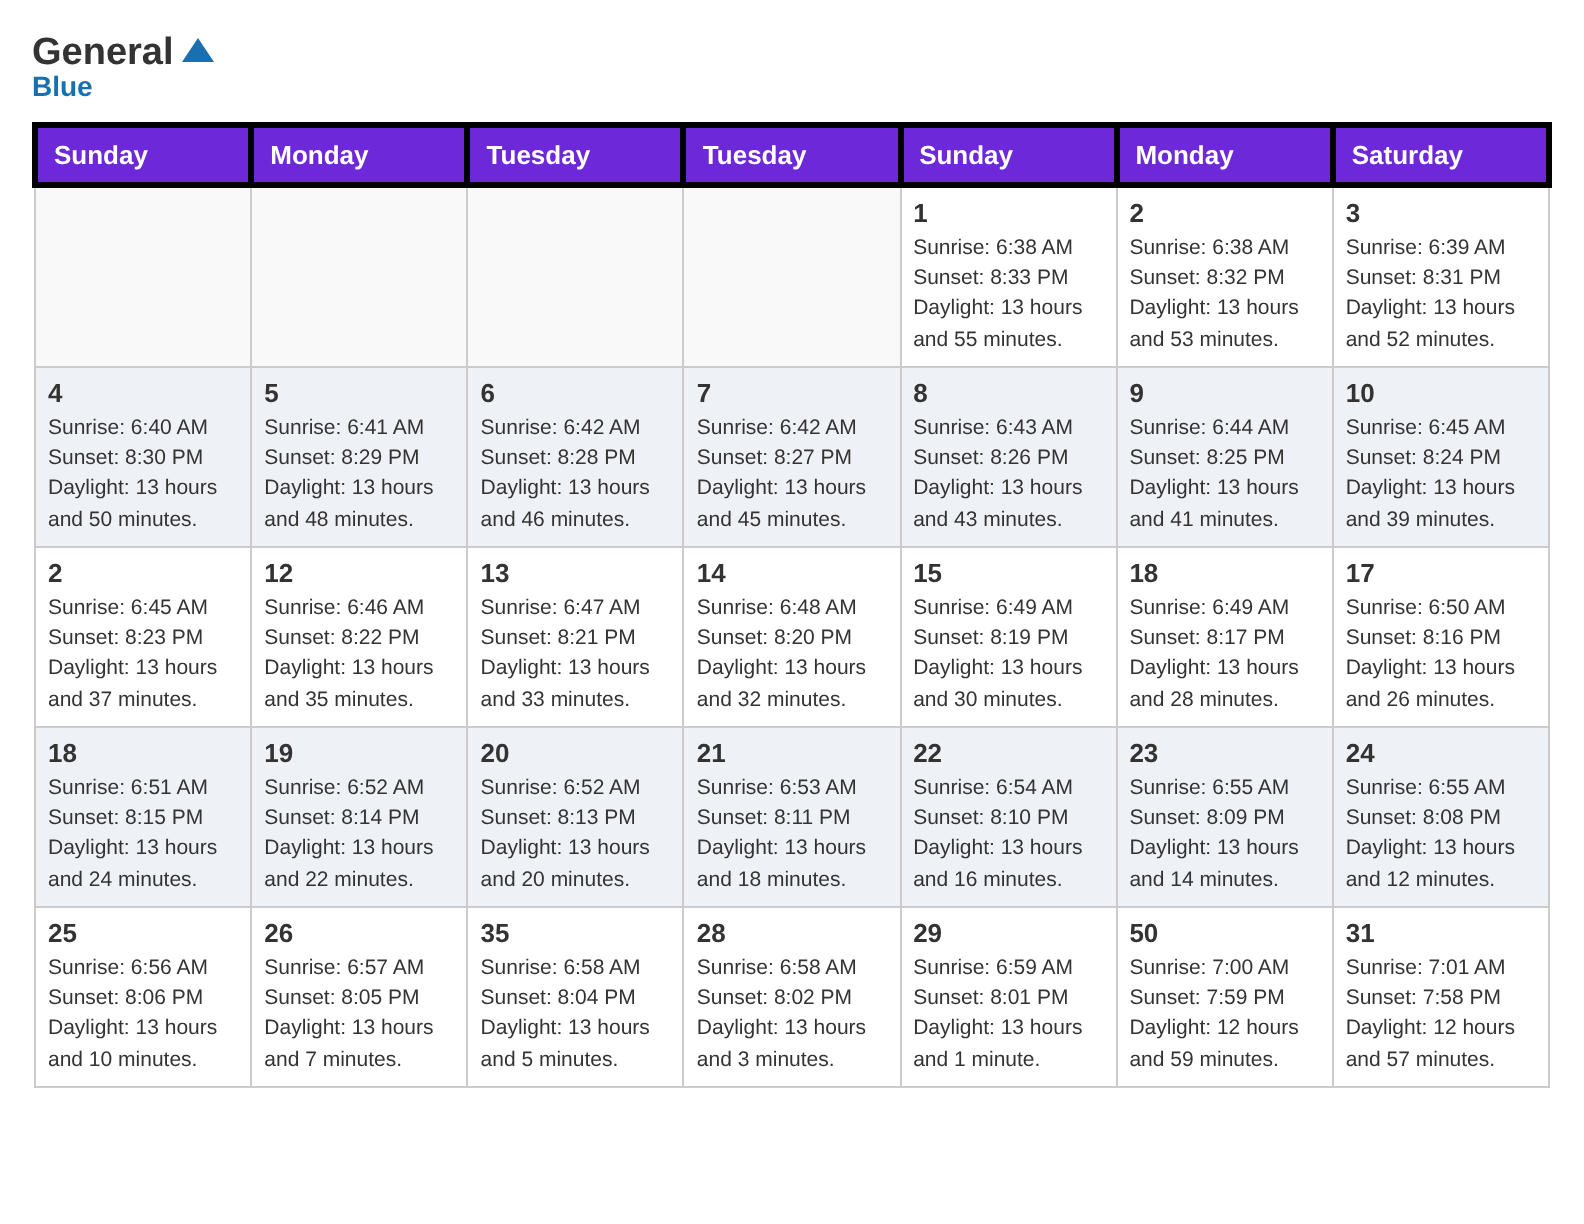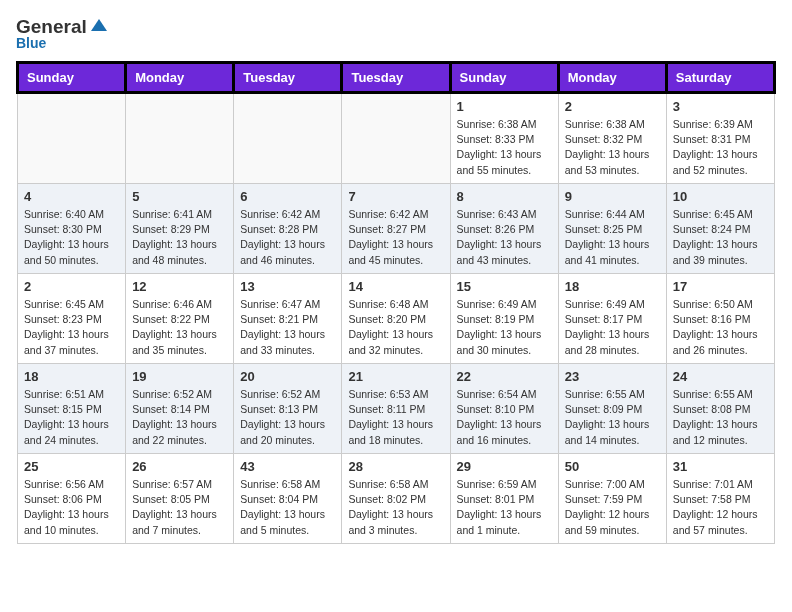--- a/index.html
+++ b/index.html
@@ -217,21 +217,21 @@
       <tr>
         <td>
           <div class="day-number">25</div>
           <div class="day-detail">Sunrise: 6:56 AM<br>Sunset: 8:06 PM<br>Daylight: 13 hours and 10 minutes.</div>
         </td>
         <td>
           <div class="day-number">26</div>
           <div class="day-detail">Sunrise: 6:57 AM<br>Sunset: 8:05 PM<br>Daylight: 13 hours and 7 minutes.</div>
         </td>
         <td>
-          <div class="day-number">43</div>
+          <div class="day-number">35</div>
           <div class="day-detail">Sunrise: 6:58 AM<br>Sunset: 8:04 PM<br>Daylight: 13 hours and 5 minutes.</div>
         </td>
         <td>
           <div class="day-number">28</div>
           <div class="day-detail">Sunrise: 6:58 AM<br>Sunset: 8:02 PM<br>Daylight: 13 hours and 3 minutes.</div>
         </td>
         <td>
           <div class="day-number">29</div>
           <div class="day-detail">Sunrise: 6:59 AM<br>Sunset: 8:01 PM<br>Daylight: 13 hours and 1 minute.</div>
         </td>

